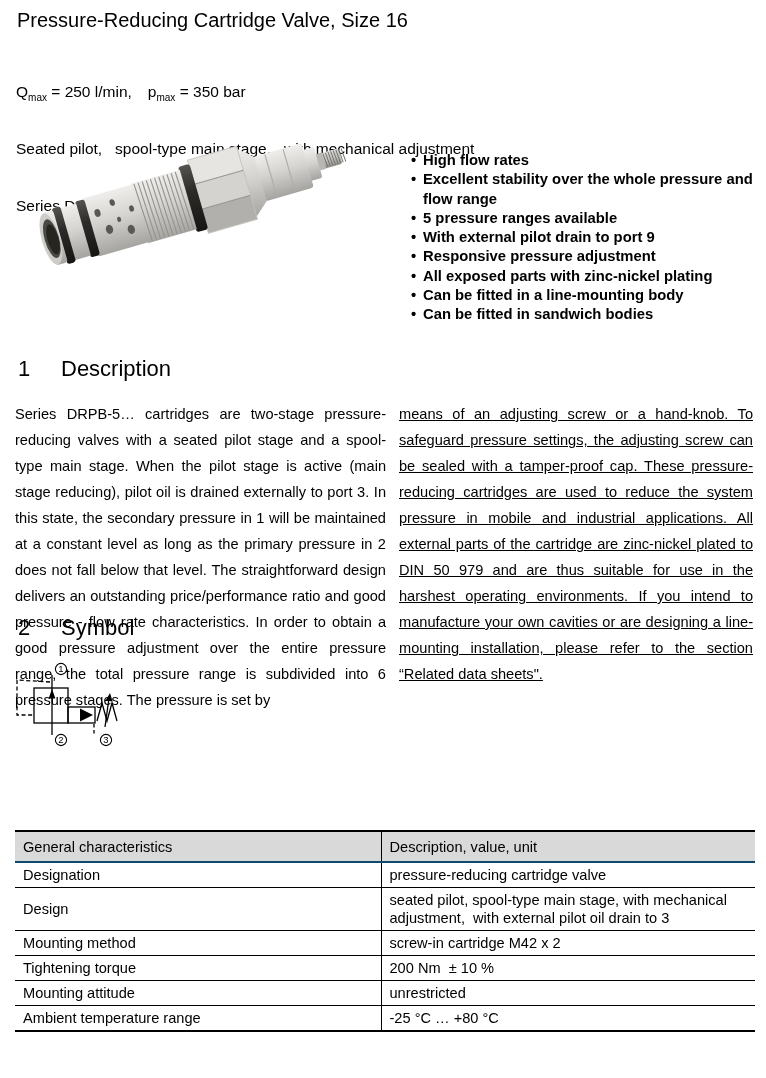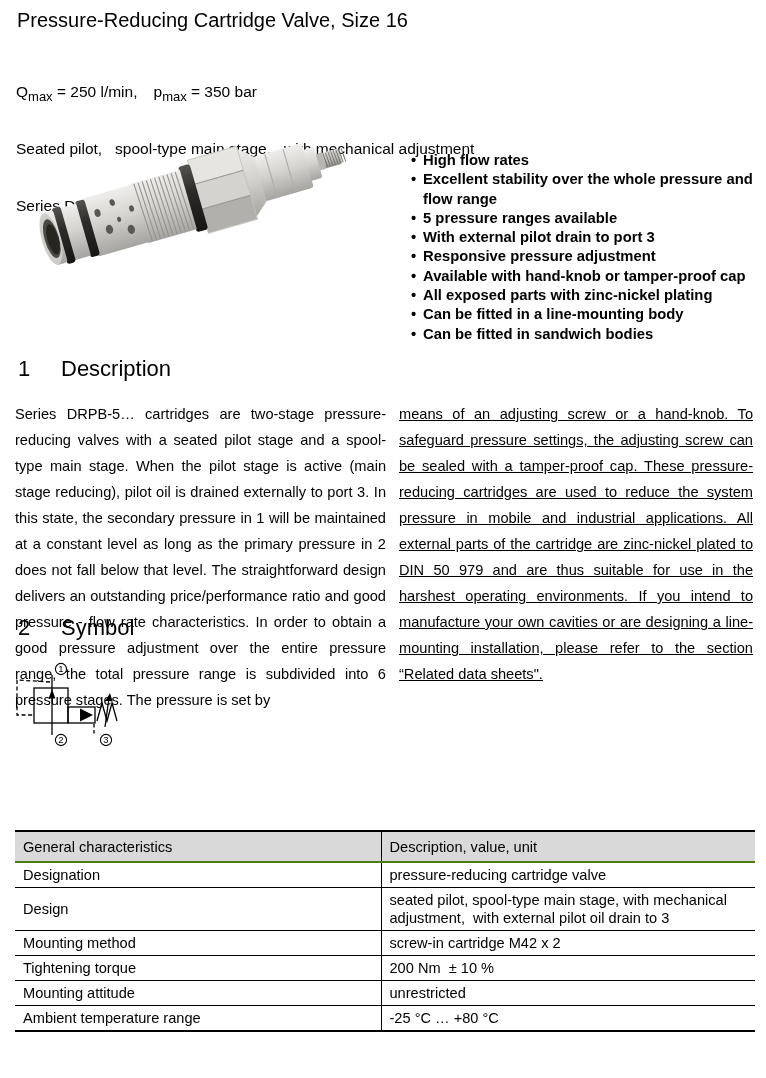--- a/index.html
+++ b/index.html
@@ -5,42 +5,42 @@
   html,body{margin:0;padding:0;}
   body{
     width:766px;height:1078px;background:#ffffff;color:#000;
     font-family:"Liberation Sans","DejaVu Sans",sans-serif;
     position:relative;overflow:hidden;
   }
   .abs{position:absolute;}
   
   .title{left:17px;top:5px;font-size:20px;line-height:30px;letter-spacing:0;}
   .specs{left:16px;top:44px;font-size:15.5px;line-height:19px;white-space:pre-wrap;}
-  .specs sub{font-size:13px;line-height:0;}
+  .specs sub{font-size:10px;line-height:0;}
   .gap-left{margin-left:16px;}
   
   ul.features{left:398px;top:139px;width:348px;margin:12px;padding:0;list-style:none;
     font-size:14.8px;line-height:19.3px;font-weight:bold;}
   ul.features li{position:relative;padding-left:13px;}
   ul.features li::before{content:"\2022";position:absolute;left:1px;top:0;}
   
   .h{font-size:22px;line-height:24px;}
   .h .num{display:inline-block;width:43px;}
   
   .col{font-size:14.6px;line-height:26px;text-align:justify;}
   .col1{left:15px;top:401px;width:371px;}
   .col2{left:399px;top:401px;width:354px;text-decoration:underline;}
   
   table.tech{left:15px;top:830px;width:740px;position:absolute;border-collapse:collapse;
     table-layout:fixed;font-size:14.6px;}
   table.tech col.c1{width:366px;}
   table.tech th,table.tech td{text-align:left;vertical-align:middle;
     padding:3px 8px;line-height:18px;border-bottom:1.4px solid #000;white-space:pre-wrap;}
   table.tech thead th{background:#d9d9d9;height:23px;border-top:2.5px solid #000;
-    border-bottom:2px solid #4d7c0f;font-weight:normal;}
+    border-bottom:2px solid #0c4a6e;font-weight:normal;}
   table.tech td{height:18px;}
   table.tech tr td:first-child,table.tech tr th:first-child{border-right:1.3px solid #000;}
   table.tech tbody tr:last-child td{border-bottom:2.5px solid #000;}
   svg text{font-family:"Liberation Sans","DejaVu Sans",sans-serif;}
 </style>
 </head>
 <body>
 
 <div class="abs title">Pressure-Reducing Cartridge Valve, Size 16</div>
 <div class="abs specs">
@@ -110,23 +110,22 @@
     <ellipse cx="4" cy="0" rx="9" ry="26.5" fill="#cfcdc9"></ellipse>
     <ellipse cx="5" cy="0" rx="7.2" ry="20" fill="#4a4843"></ellipse>
     <ellipse cx="6" cy="1" rx="5.6" ry="15.5" fill="#262520"></ellipse>
   </g>
 </svg>
 
 <ul class="abs features">
   <li>High flow rates</li>
   <li>Excellent stability over the whole pressure and flow range</li>
   <li>5 pressure ranges available</li>
-  <li>With external pilot drain to port 3</li>
+  <li>With external pilot drain to port 9</li>
   <li>Responsive pressure adjustment</li>
-  <li>Available with hand-knob or tamper-proof cap</li>
   <li>All exposed parts with zinc-nickel plating</li>
   <li>Can be fitted in a line-mounting body</li>
   <li>Can be fitted in sandwich bodies</li>
 </ul>
 
 <div class="abs h" style="left:18px;top:357px;">
   <span class="num">1</span><span>Description</span>
 </div>
 <div class="abs col col1">Series DRPB-5… cartridges are two-stage pressure-reducing valves with a seated pilot stage and a spool-type main stage. When the pilot stage is active (main stage reducing), pilot oil is drained externally to port 3. In this state, the secondary pressure in 1 will be maintained at a constant level as long as the primary pressure in 2 does not fall below that level. The straightforward design delivers an outstanding price/performance ratio and good pressure - flow rate characteristics. In order to obtain a good pressure adjustment over the entire pressure range, the total pressure range is subdivided into 6 pressure stages. The pressure is set by</div>
 <div class="abs col col2">means of an adjusting screw or a hand-knob. To safeguard pressure settings, the adjusting screw can be sealed with a tamper-proof cap. These pressure-reducing cartridges are used to reduce the system pressure in mobile and industrial applications. All external parts of the cartridge are zinc-nickel plated to DIN 50 979 and are thus suitable for use in the harshest operating environments. If you intend to manufacture your own cavities or are designing a line-mounting installation, please refer to the section “Related data sheets".</div>

